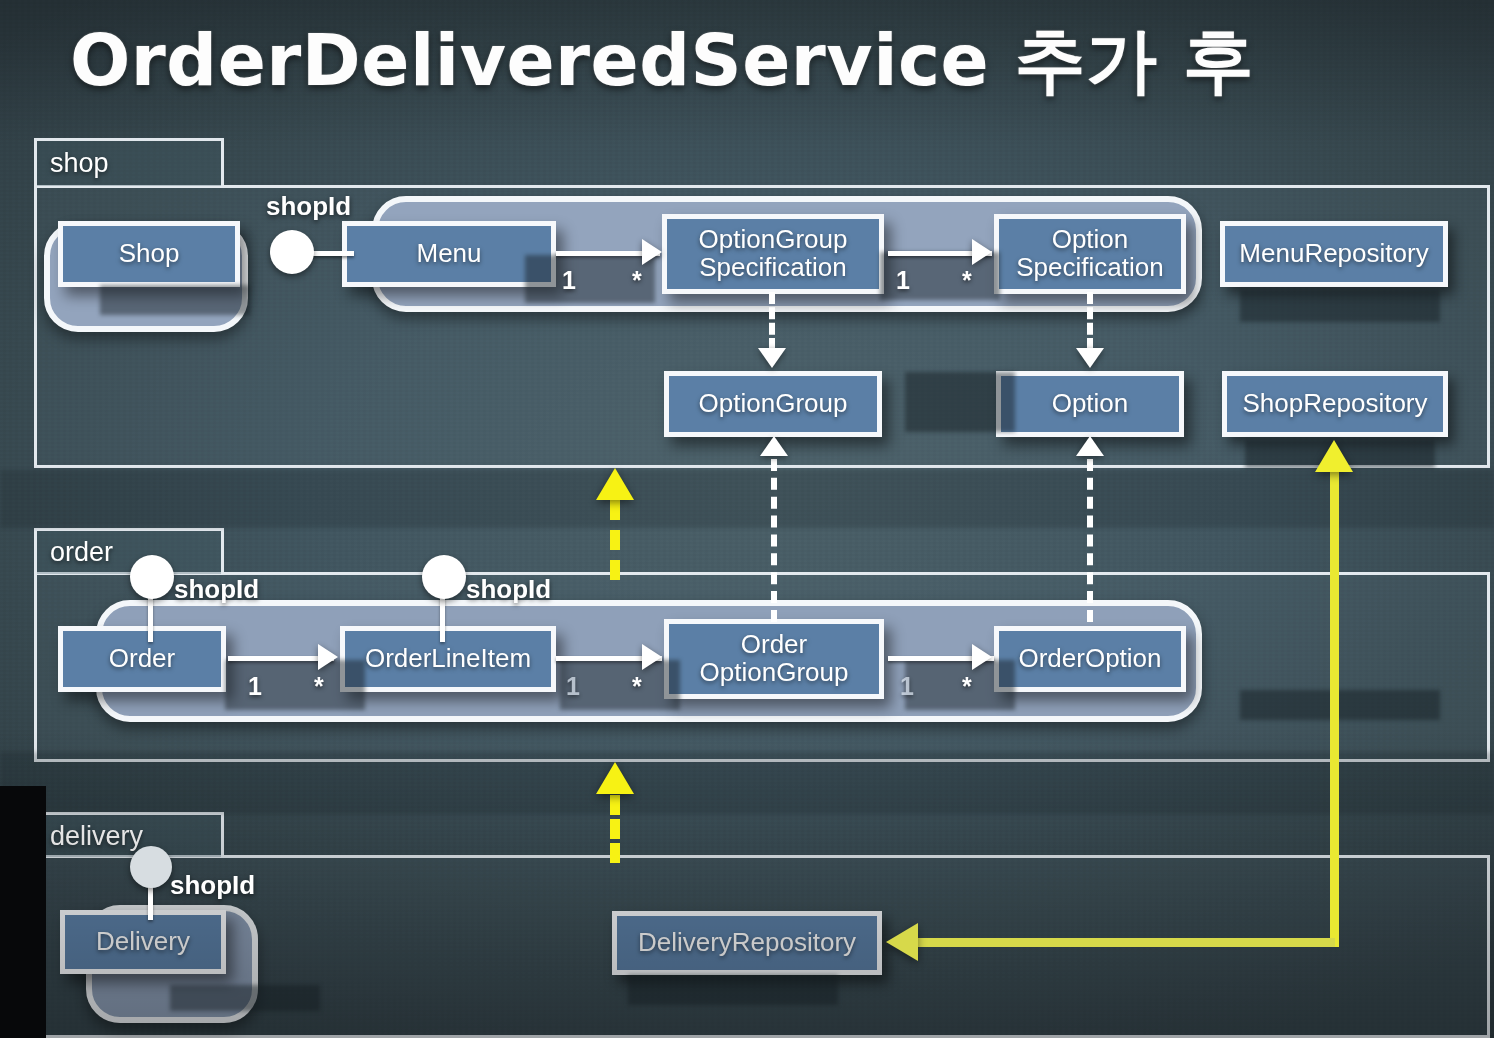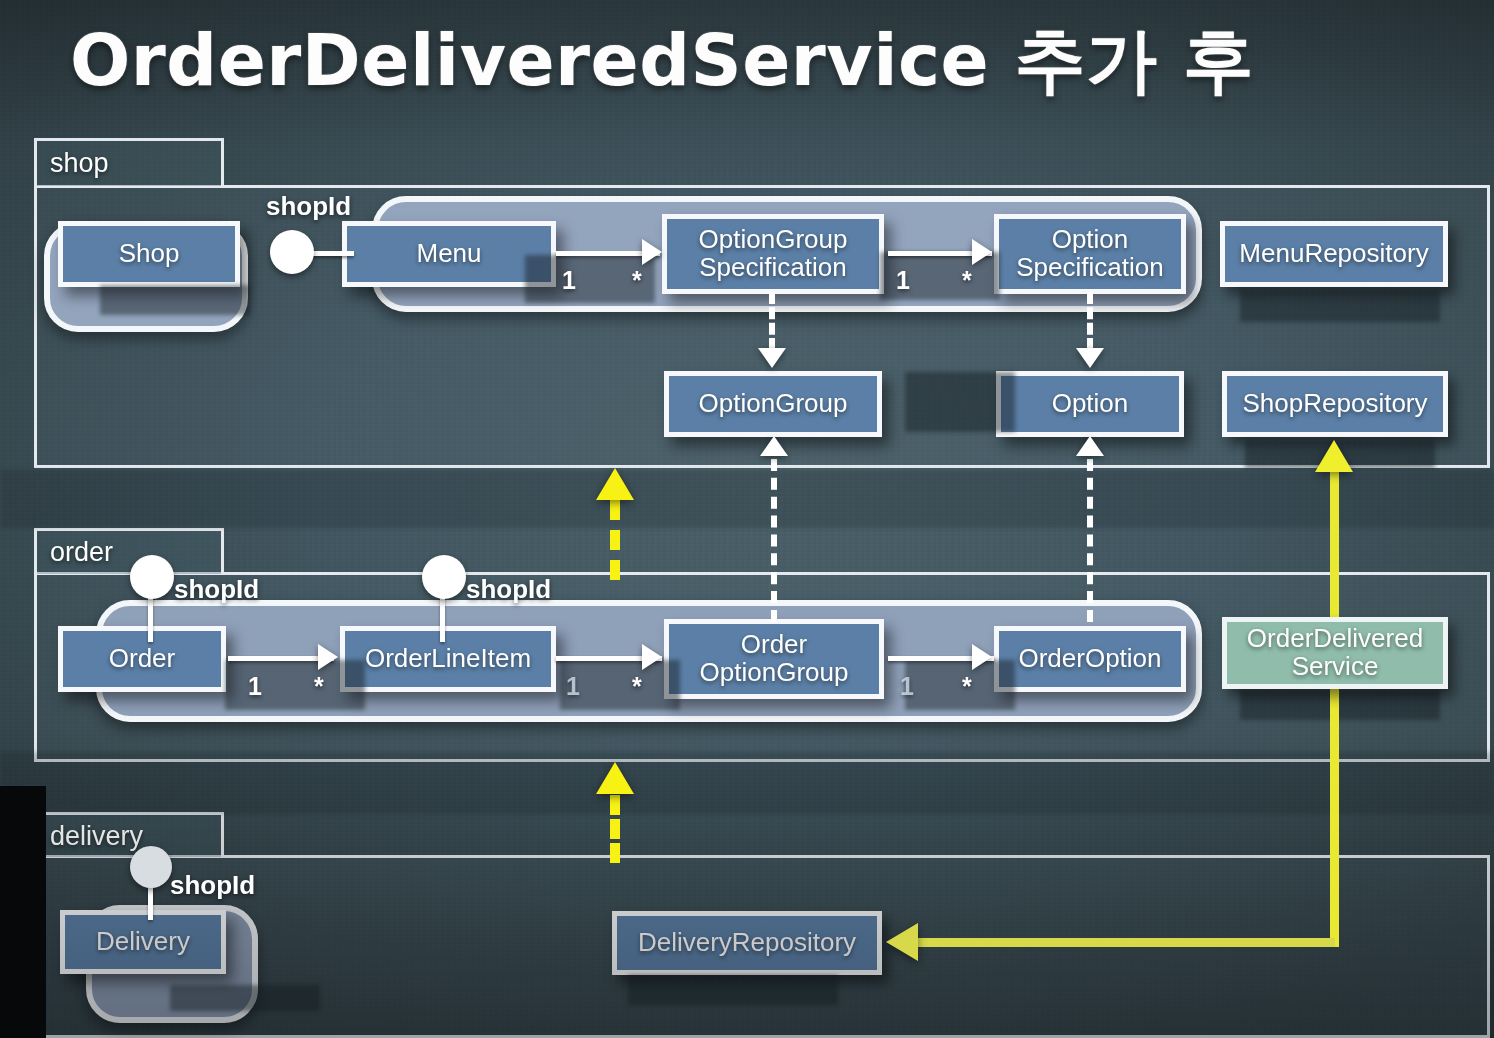--- a/index.html
+++ b/index.html
@@ -306,19 +306,15 @@
   <div class="layer z5">
 
     <div class="yline-v" style="left:1330px;top:470px;height:208px;"></div>
     <div class="yhead-up" style="left:1315px;top:440px;"></div>
 
     <div class="yline-v" style="left:1330px;top:678px;height:269px;"></div>
     <div class="yline-h" style="left:918px;top:938px;width:417px;"></div>
     <div class="yhead-left" style="left:886px;top:923px;"></div>
   </div>
 
-  <div class="cbox green flat" style="left:1222px;top:617px;width:226px;height:72px;flex-direction:column;z-index:6;">
-    <span>OrderDelivered</span>
-    <span>Service</span>
-  </div>
 
   <div id="blackstrip"></div>
 </div>
 
 </body></html>

